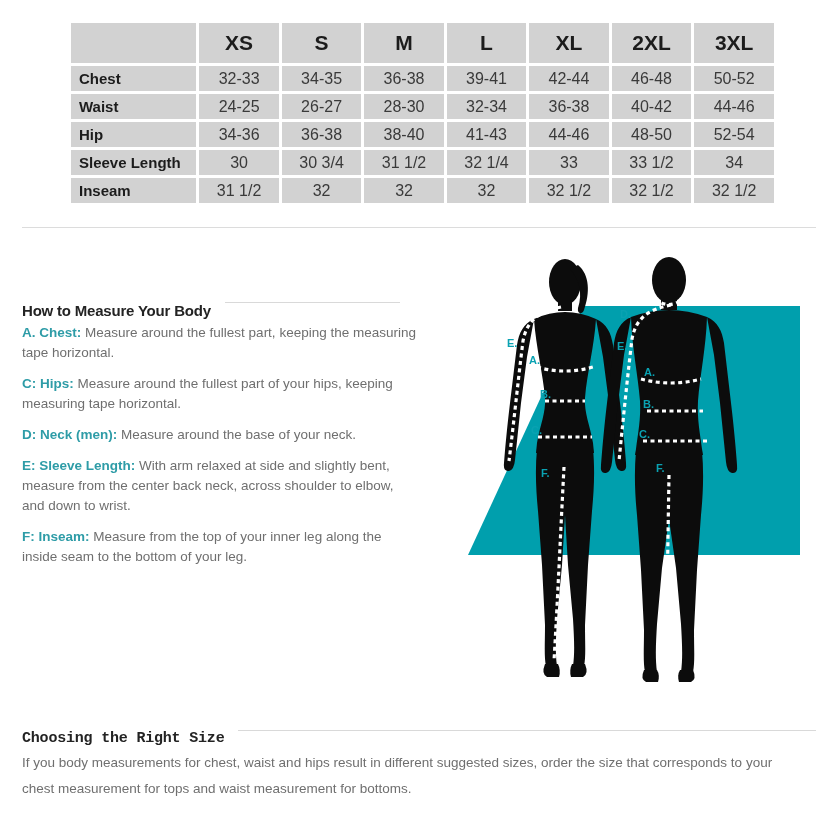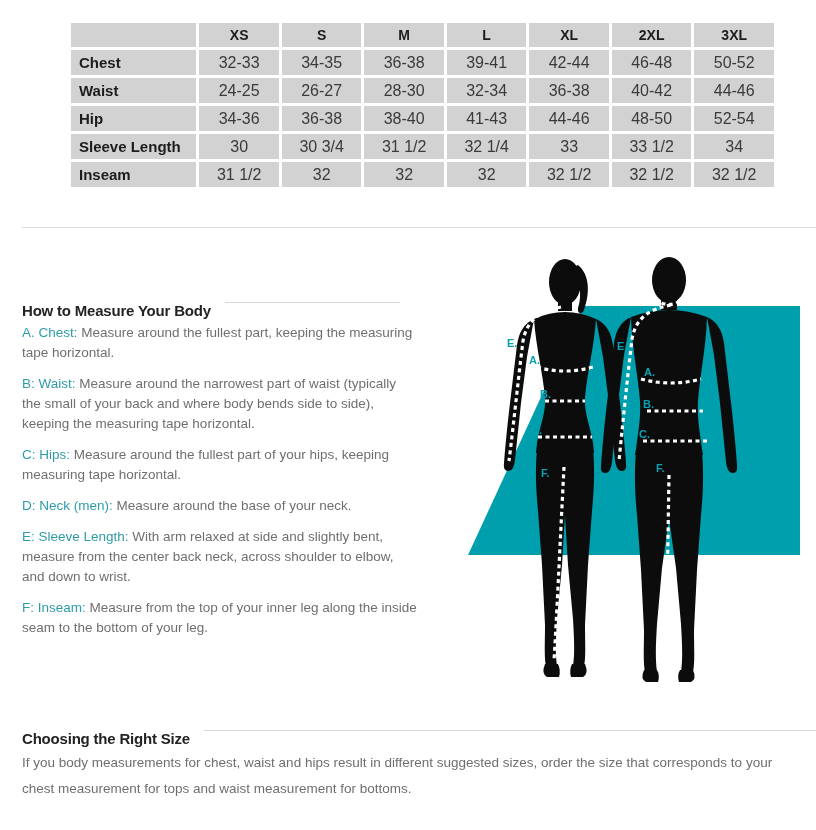--- a/index.html
+++ b/index.html
@@ -20,52 +20,52 @@
   .size-table th, .size-table td {
     background: #d2d2d2;
     height: 25px;
     text-align: center;
     vertical-align: middle;
     font-size: 16px;
     color: #3a3a3a;
     padding: 1px 2px;
   }
   .size-table thead th {
-    font-weight: bold; color: #1c1c1c; font-size: 14px; height: 24px;
+    font-weight: bold; color: #1c1c1c; font-size: 21px; height: 40px;
   }
   .size-table td.rowlabel {
     text-align: left; padding-left: 8px;
     font-weight: bold; color: #1c1c1c; font-size: 15px;
   }
 
   
   .divider-top {
     position: absolute; left: 22px; right: 0; top: 227px;
     height: 1px; background: #dcdcdc;
   }
   .heading-row {
     position: absolute; display: flex; align-items: center; gap: 14px;
   }
   .heading-row h2 {
     font-size: 15px; font-weight: bold; color: #232323;
     letter-spacing: -0.2px; white-space: nowrap; margin-top: 16px;
   }
   .heading-row .rule { flex: 1; height: 1px; background: #d9d9d9; }
   #measure-heading { left: 22px; top: 286px; width: 378px; }
-  #sizing-heading  { left: 22px; top: 714px; right: 0; }
+  #sizing-heading  { left: 22px; top: 714px; right: 0; font-family: Liberation Mono, monospace; }
 
   
   .measure-list {
     position: absolute; left: 22px; top: 323px; width: 396px;
   }
   .measure-list p {
     font-size: 13.5px; line-height: 20px; color: #6f6f6f;
     margin-bottom: 11px;
   }
-  .measure-list p b { color: #2e9ca7; font-weight: normal; }
+  .measure-list p b { color: #2e9ca7; font-weight: bold; }
 
   
   .figure-wrap { position: absolute; left: 457px; top: 253px; width: 353px; height: 432px; }
   .fig-label {
     font-family: "Liberation Sans", sans-serif;
     font-size: 11px; font-weight: bold; fill: #0aa2b2;
   }
   .dash { fill: none; stroke: #ffffff; stroke-width: 3.2; stroke-dasharray: 4 3.5; }
 
   
@@ -159,21 +159,20 @@
 
 <div class="divider-top"></div>
 
 <div class="heading-row" id="measure-heading">
   <h2>How to Measure Your Body</h2>
   <div class="rule"></div>
 </div>
 
 <div class="measure-list">
   <p><b>A. Chest:</b><span> Measure around the fullest part, keeping the measuring tape horizontal.</span></p>
-  <p><b>B: Waist:</b><span> Measure around the narrowest part of waist (typically the small of your back and where body bends side to side), keeping the measuring tape horizontal.</span></p>
   <p><b>C: Hips:</b><span> Measure around the fullest part of your hips, keeping measuring tape horizontal.</span></p>
   <p><b>D: Neck (men):</b><span> Measure around the base of your neck.</span></p>
   <p><b>E: Sleeve Length:</b><span> With arm relaxed at side and slightly bent, measure from the center back neck, across shoulder to elbow, and down to wrist.</span></p>
   <p><b>F: Inseam:</b><span> Measure from the top of your inner leg along the inside seam to the bottom of your leg.</span></p>
 </div>
 
 <div class="figure-wrap">
   <svg width="353" height="432" viewBox="0 0 353 432">
 
     <polygon points="126,53 343,53 343,302 11,302" fill="#009fad"></polygon>

